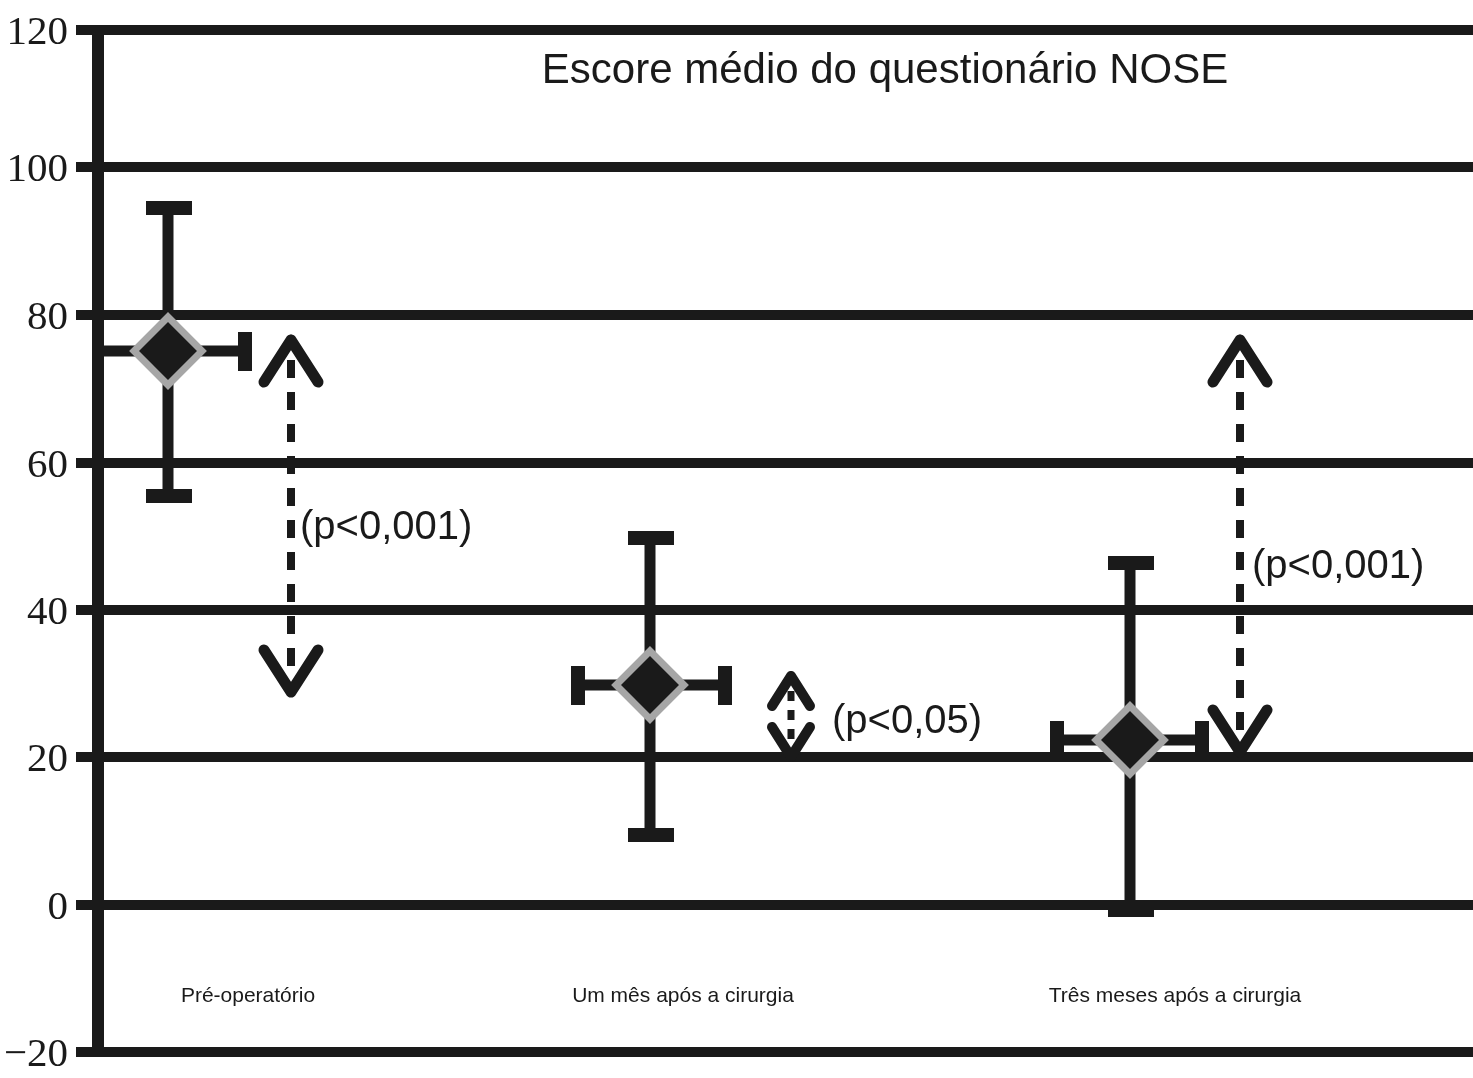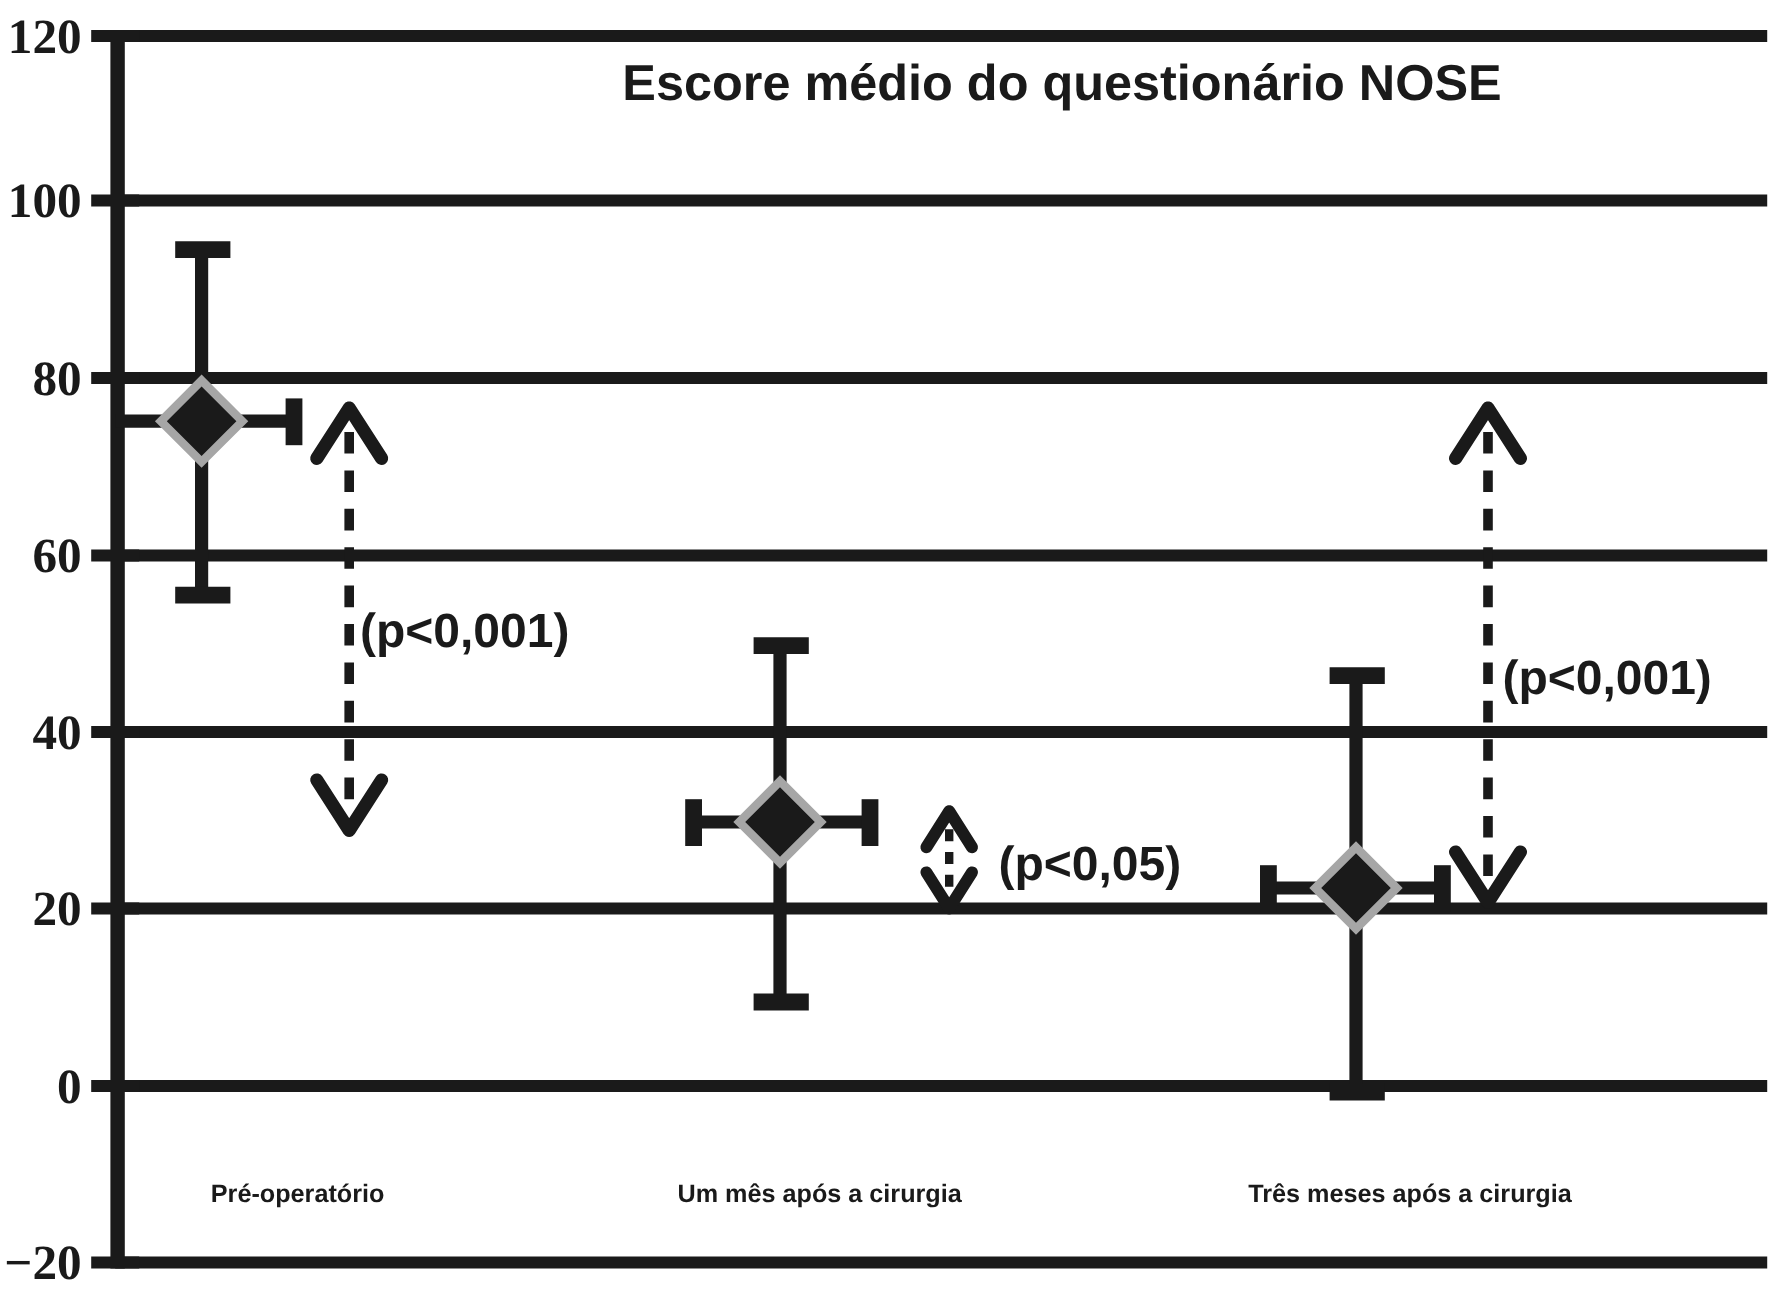--- a/index.html
+++ b/index.html
@@ -1,17 +1,17 @@
 <!DOCTYPE html>
 <html><head>
 <meta charset="utf-8">
 <style>
   html,body{margin:0;padding:0;background:#fff;}
   body{font-family:"Liberation Sans", sans-serif;}
-  #stage{position:relative;width:1473px;height:1078px;background:#ffffff;overflow:hidden;font-weight:bold;}
+  #stage{position:relative;width:1473px;height:1078px;background:#ffffff;overflow:hidden;}
   svg{display:block;position:absolute;left:0;top:0;}
   .tick-text{font-family:"Liberation Serif", serif;font-size:41px;fill:#1a1a1a;}
   .cat-text{font-family:"Liberation Sans", sans-serif;font-size:21px;fill:#1a1a1a;}
   .title-text{font-family:"Liberation Sans", sans-serif;font-size:42px;fill:#1a1a1a;}
   .ann-text{font-family:"Liberation Sans", sans-serif;font-size:40px;fill:#1a1a1a;}
 </style>
 </head>
 <body>
 
 <div id="stage">

